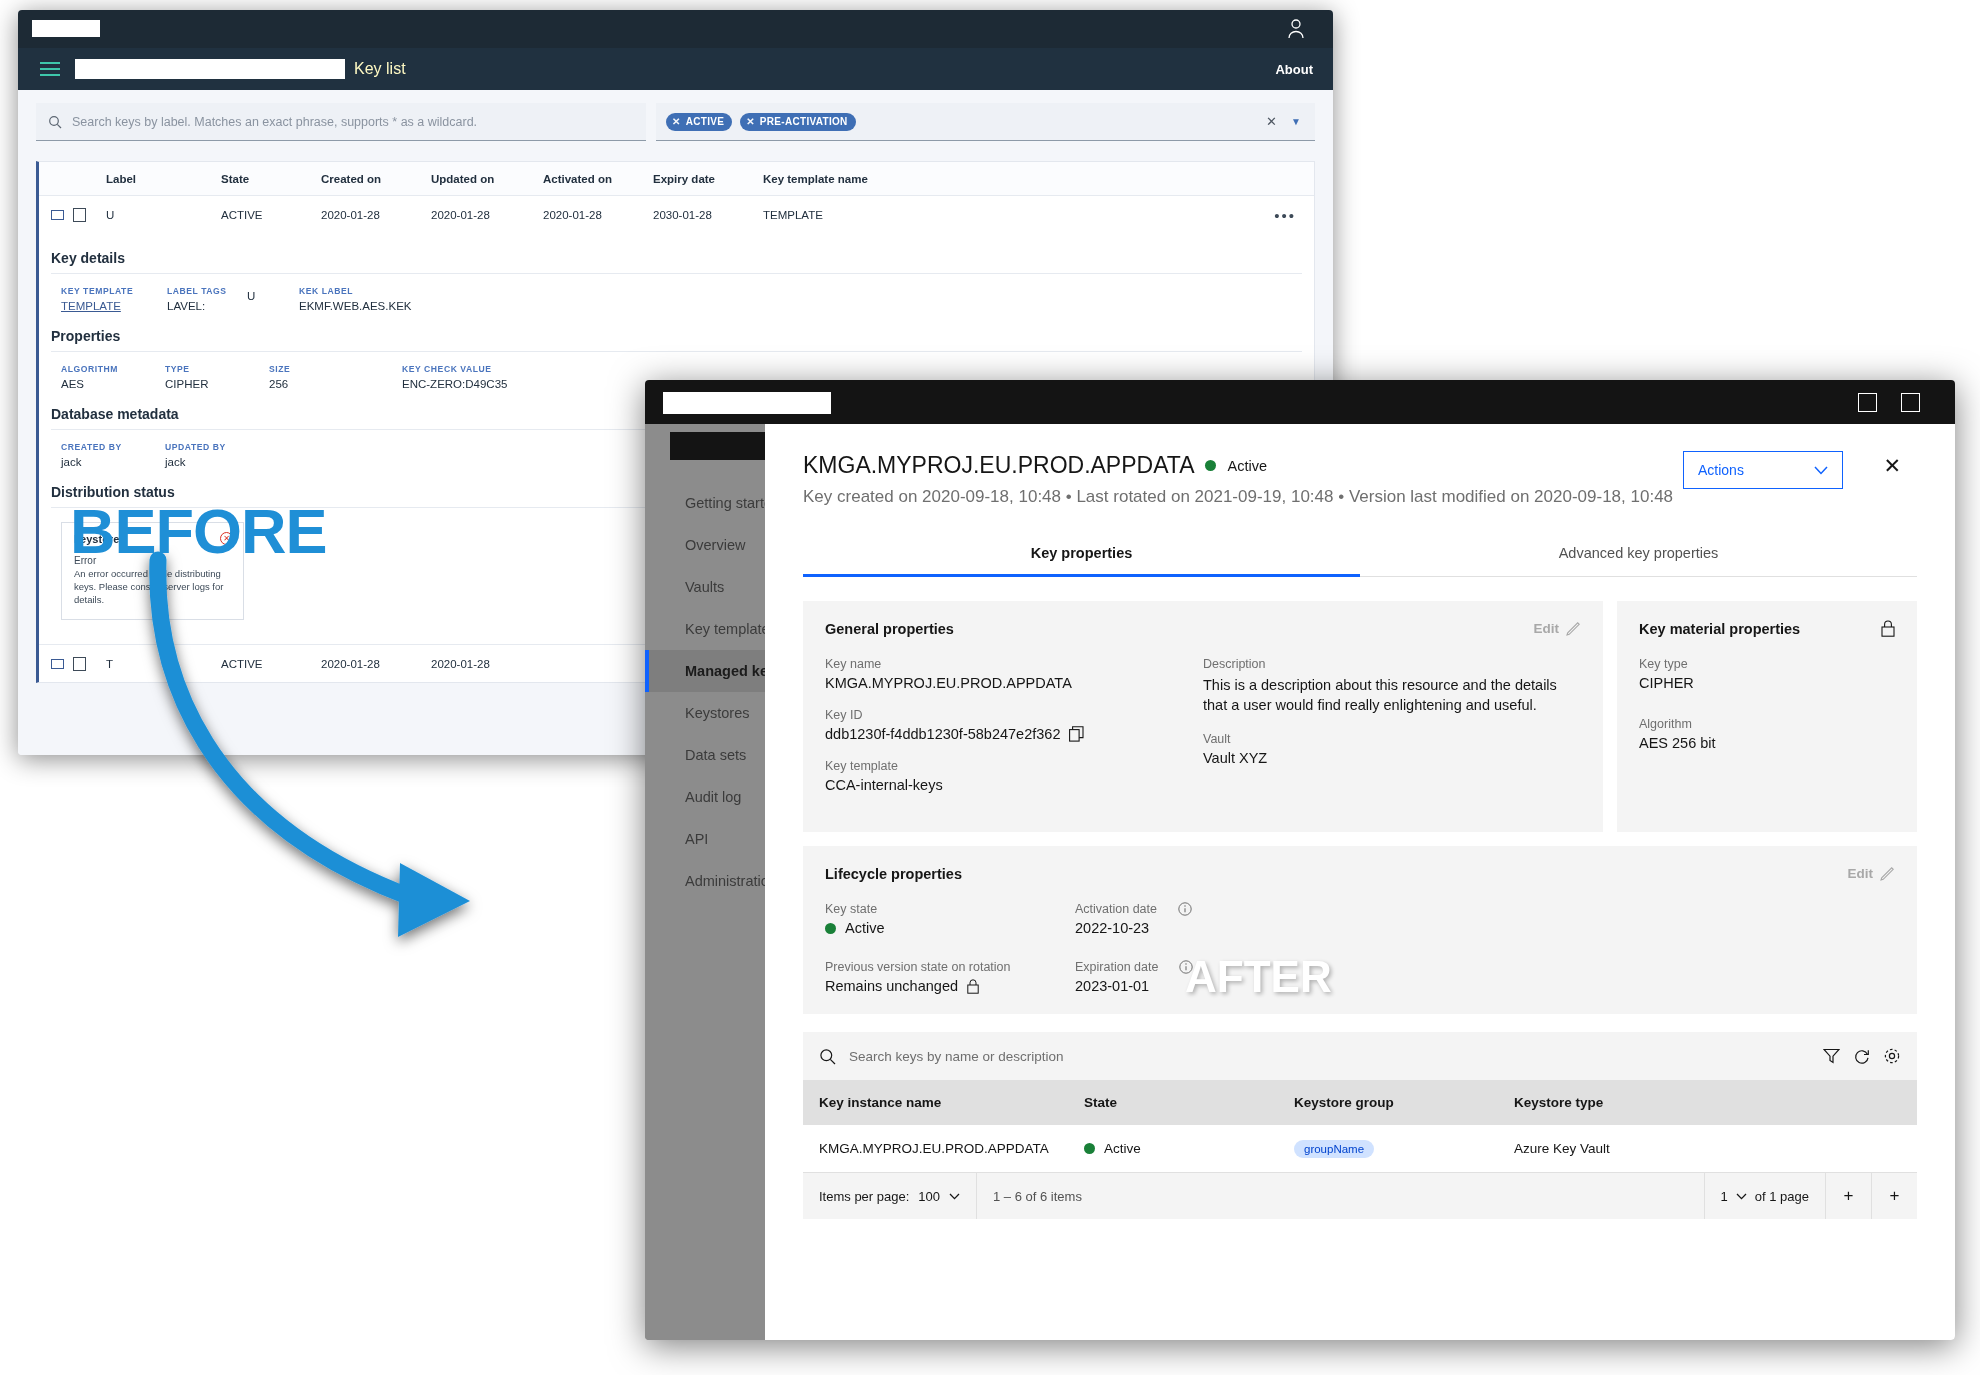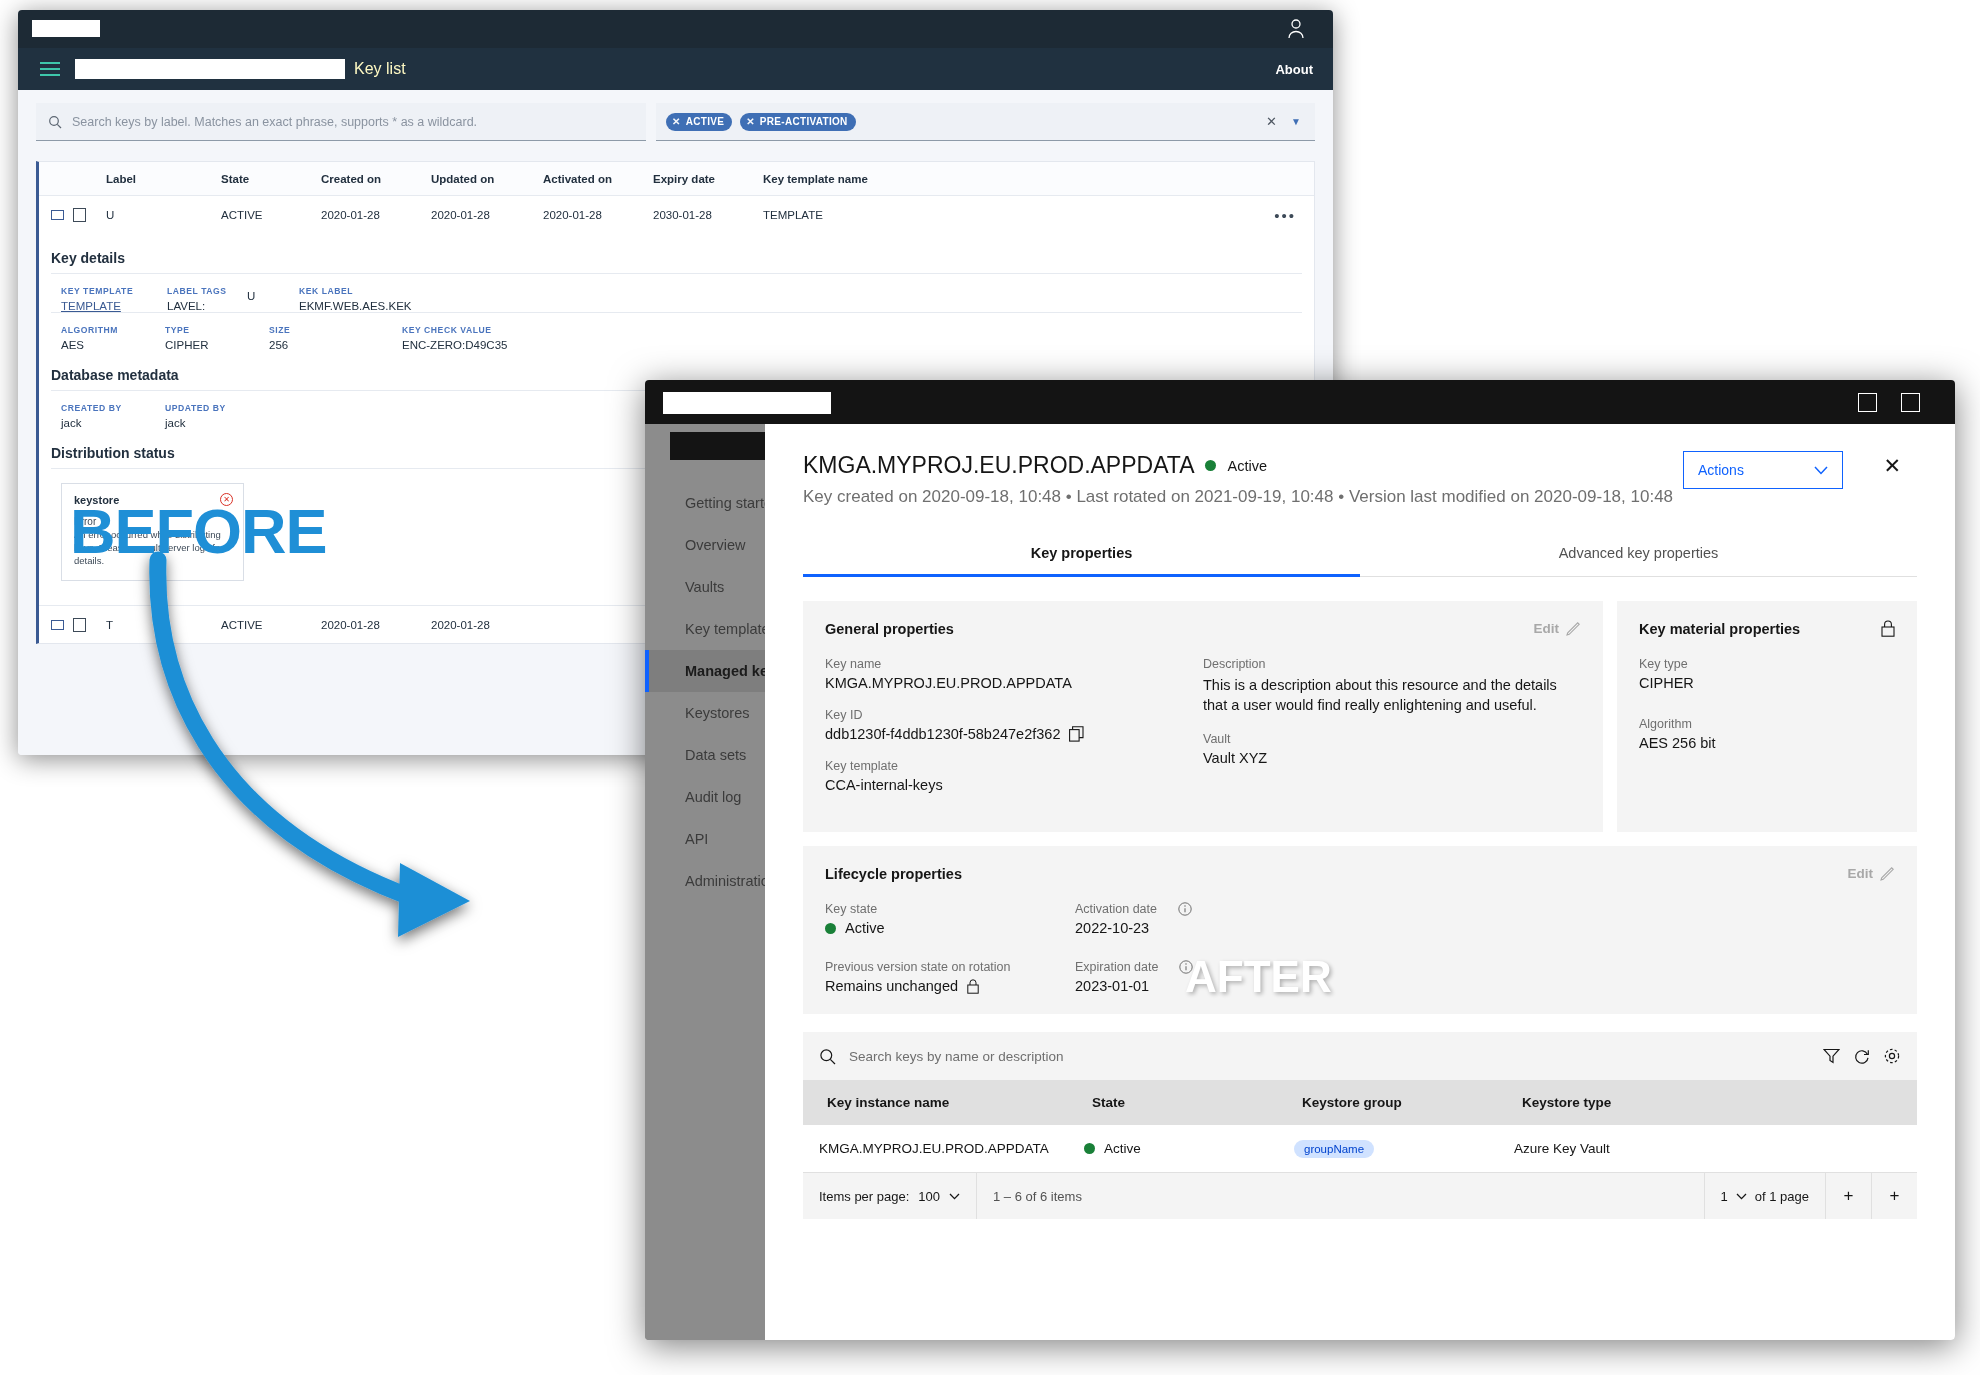--- a/index.html
+++ b/index.html
@@ -227,21 +227,21 @@
   .life-grid .col { flex: 0 0 250px; }
   .lbl-info { display:flex; align-items:center; gap: 21px; font-size: 12.5px; color:#6f6f6f; }
 
   .tbl-wrap { margin-top: 18px; border: 0; }
   .tbl-toolbar {
     height: 48px; background:#f4f4f4; display:flex; align-items:center; padding: 0 16px; gap: 13px;
   }
   .tbl-toolbar .ph { flex:1; font-size: 13.5px; color:#6f6f6f; }
   .tbl-head {
     display:flex; height: 45px; align-items:center; background:#e0e0e0;
-    font-size: 13.5px; font-weight:700; color:#161616; padding-left: 24px;
+    font-size: 13.5px; font-weight:700; color:#161616; padding-left: 16px;
   }
   .tbl-row {
     display:flex; height: 48px; align-items:center; font-size: 13.5px; color:#161616;
     padding-left: 16px; border-bottom: 1px solid #e0e0e0;
   }
   .tc1 { width: 265px; } .tc2 { width: 210px; } .tc3 { width: 220px; } .tc4 { width: 250px; }
   .tag {
     background:#d0e2ff; color:#0043ce; font-size: 11.5px; padding: 3px 10px; border-radius: 11px;
   }
   .tbl-foot {
@@ -353,20 +353,21 @@
           <div class="kv" style="width:34px;">
             <div class="k"></div>
             <div class="v">U</div>
           </div>
           <div class="kv">
             <div class="k">KEK LABEL</div>
             <div class="v">EKMF.WEB.AES.KEK</div>
           </div>
         </div>
 
+        <div class="sect-h">Properties</div>
         <div class="sect-rule"></div>
         <div class="kv-row">
           <div class="kv" style="width:86px;">
             <div class="k">ALGORITHM</div>
             <div class="v">AES</div>
           </div>
           <div class="kv" style="width:86px;">
             <div class="k">TYPE</div>
             <div class="v">CIPHER</div>
           </div>

